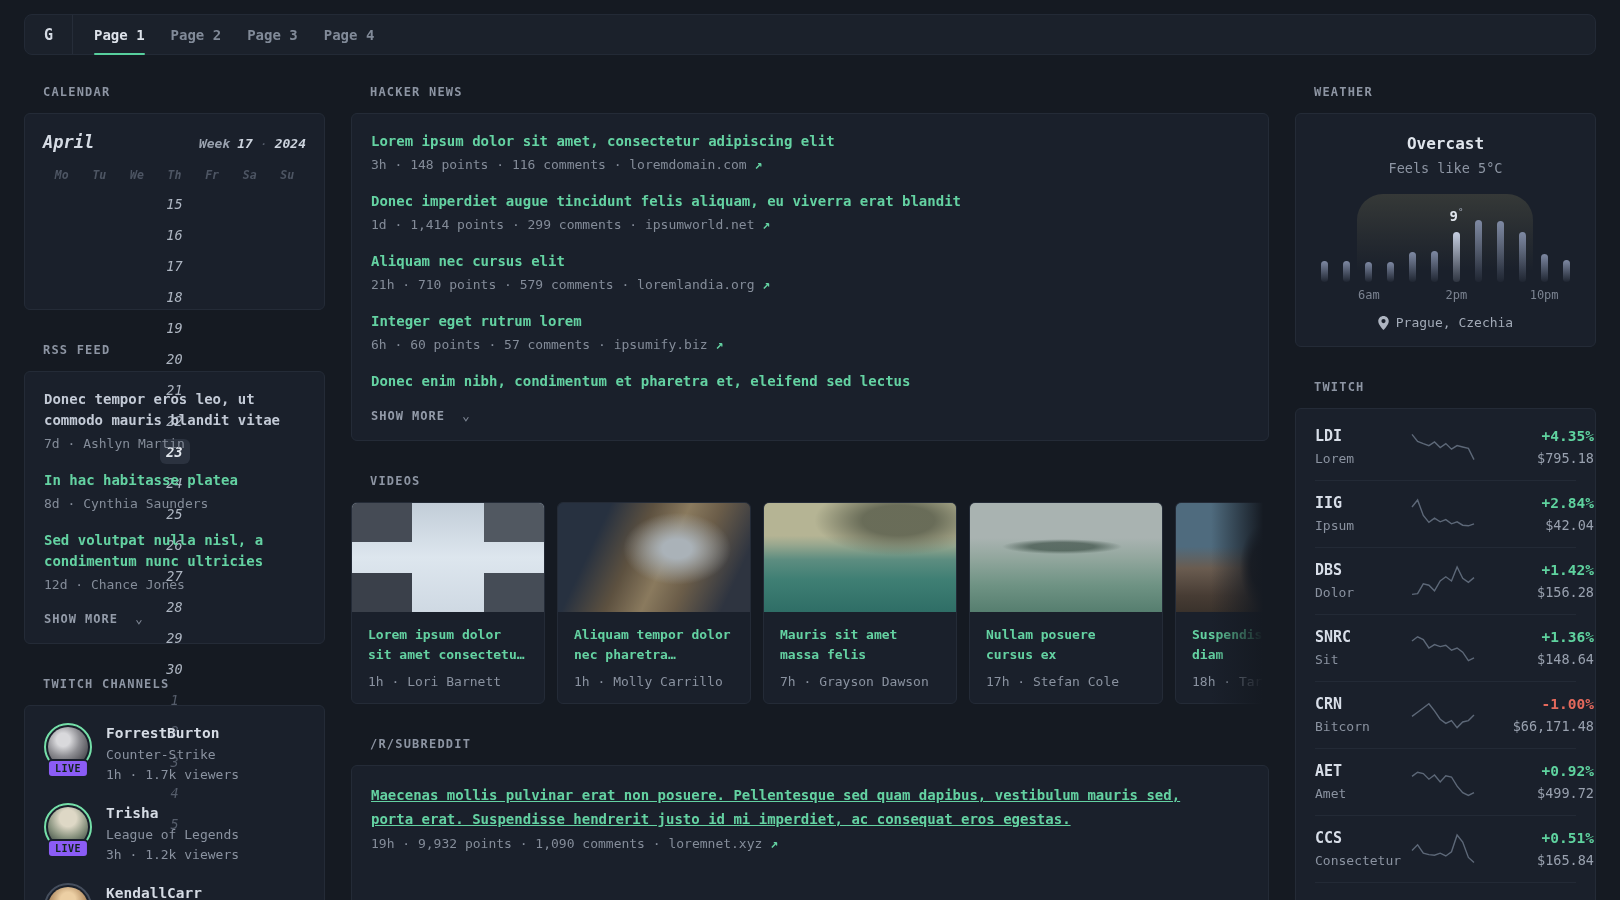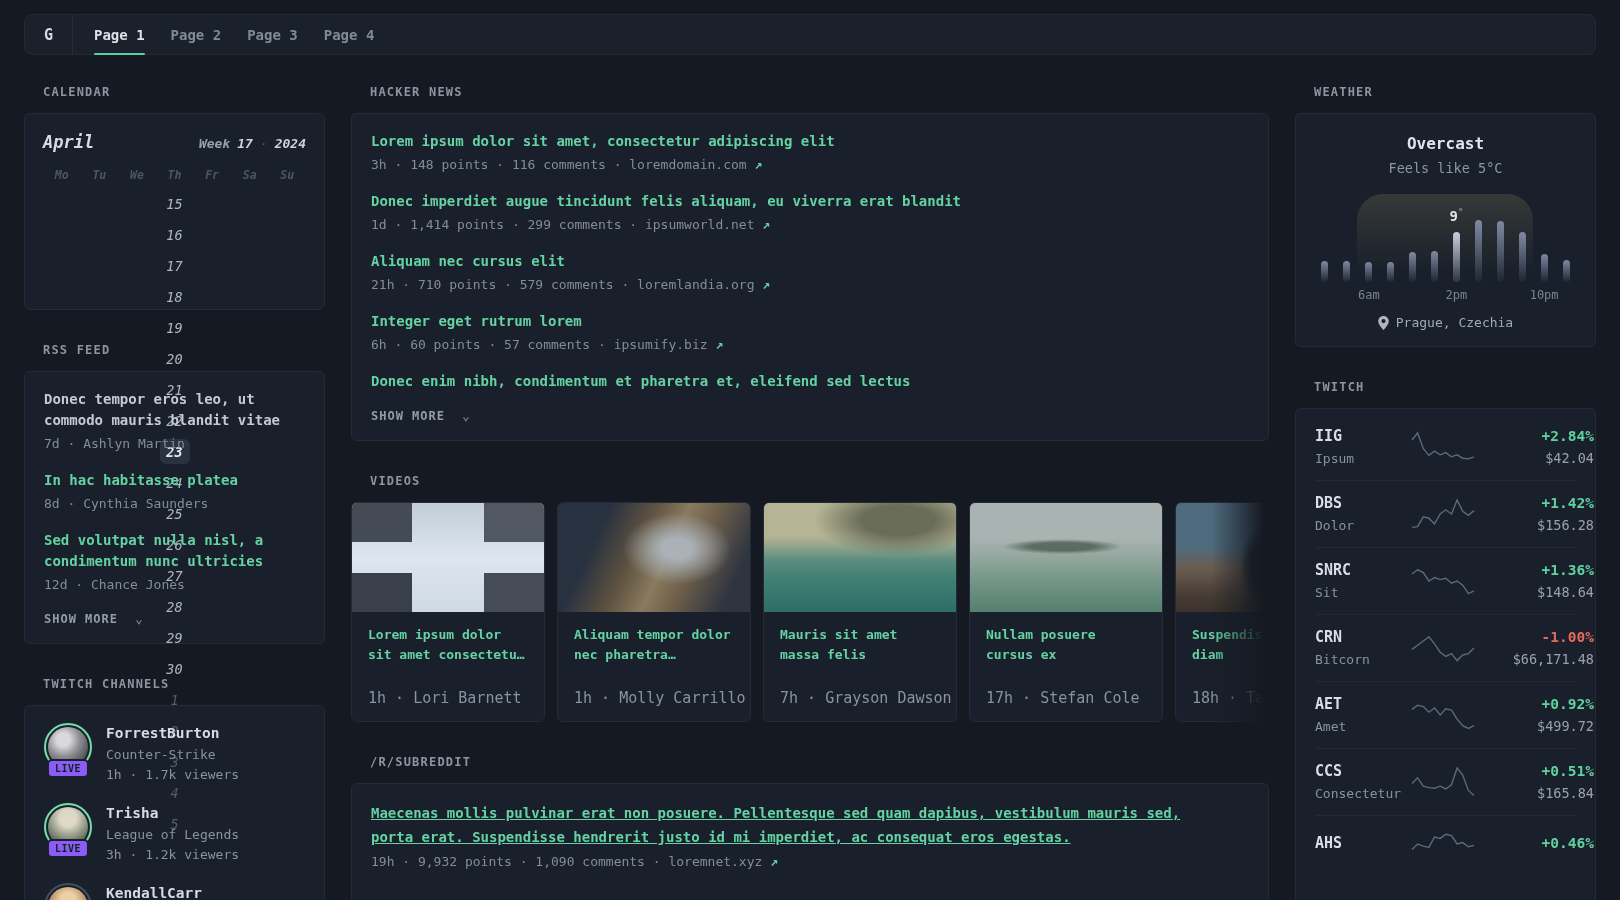--- a/index.html
+++ b/index.html
@@ -63,21 +63,21 @@
   .sub-card { height:200px; overflow:hidden; }
   
   .videos-row { display:flex; gap:12px; overflow:hidden; position:relative; }
   .videos-fade { position:absolute; top:0; right:0; bottom:0; width:58px; z-index:2;
     background:linear-gradient(90deg, rgba(21,26,34,0), #151a22 90%); pointer-events:none; }
   .vcard { width:194px; flex:0 0 194px; overflow:hidden; cursor:pointer; }
   .vthumb { height:109px; background:#2a313c; }
   .vbody { padding:13px 16px 14px 16px; }
   .vtitle { font-size:13px; line-height:20px; font-weight:700; color:#64d2a2;
     display:-webkit-box; -webkit-line-clamp:2; -webkit-box-orient:vertical; overflow:hidden; }
-  .vmeta { margin-top:24px; font-size:15px; color:#8a92a0; white-space:nowrap; }
+  .vmeta { margin-top:9px; font-size:13px; color:#8a92a0; white-space:nowrap; }
   [data-thumb="concrete-pillars-sky"] { background:
     linear-gradient(90deg,#454b55 0 31%,rgba(0,0,0,0) 31% 69%,#515861 69%) 0 0/100% 36% no-repeat,
     linear-gradient(90deg,#3a404a 0 31%,rgba(0,0,0,0) 31% 69%,#454c56 69%) 0 100%/100% 36% no-repeat,
     linear-gradient(180deg,#c2cdd8,#dde6ee 50%,#cfd9e3); }
   [data-thumb="camera-in-hands"] { background:
     radial-gradient(90px 60px at 62% 42%,#aab2b8 0 16%,rgba(170,178,184,0) 60%),
     linear-gradient(115deg,#273140 0 22%,#5d5140 40%,#8a7a5e 55%,#6b5d49 68%,#2e3440 88%); }
   [data-thumb="sea-boat-wake"] { background:
     radial-gradient(120px 50px at 70% 16%,rgba(92,96,78,.85) 0 30%,rgba(92,96,78,0) 70%),
     linear-gradient(180deg,#b5b494 0 30%,#9aa88f 38%,#5d8d80 52%,#3f7f74 70%,#2f6e66); }
@@ -453,20 +453,35 @@
           <span>Prague, Czechia</span>
         </div>
       </div>
     </div>
 
     <div class="section">
       <div class="widget-header">TWITCH</div>
       <div class="card stocks-card">
         <div class="stock-row">
           <div>
+              <div class="st-sym">LDI</div>
+              <div class="st-name">Lorem</div>
+            </div>
+          <div class="st-spark">
+              <svg width="66" height="32">
+                <polyline points="2.0,3.4 7.6,10.4 13.3,12.6 18.9,14.6 24.5,11.0 30.2,16.6 35.8,12.6 41.5,18.2 47.1,14.6 52.7,16.0 58.4,17.4 64.0,28.6" fill="none" stroke="#5d6878" stroke-width="1.4"></polyline>
+              </svg>
+            </div>
+          <div class="st-right">
+              <div class="st-chg up">+4.35%</div>
+              <div class="st-price">$795.18</div>
+            </div>
+        </div>
+        <div class="stock-row">
+          <div>
               <div class="st-sym">IIG</div>
               <div class="st-name">Ipsum</div>
             </div>
           <div class="st-spark">
               <svg width="66" height="32">
                 <polyline points="2.0,9.0 7.6,2.0 13.3,17.4 18.9,24.4 24.5,20.2 30.2,23.8 35.8,21.6 41.5,25.8 47.1,23.8 52.7,27.2 58.4,27.8 64.0,25.8" fill="none" stroke="#5d6878" stroke-width="1.4"></polyline>
               </svg>
             </div>
           <div class="st-right">
               <div class="st-chg up">+2.84%</div>

